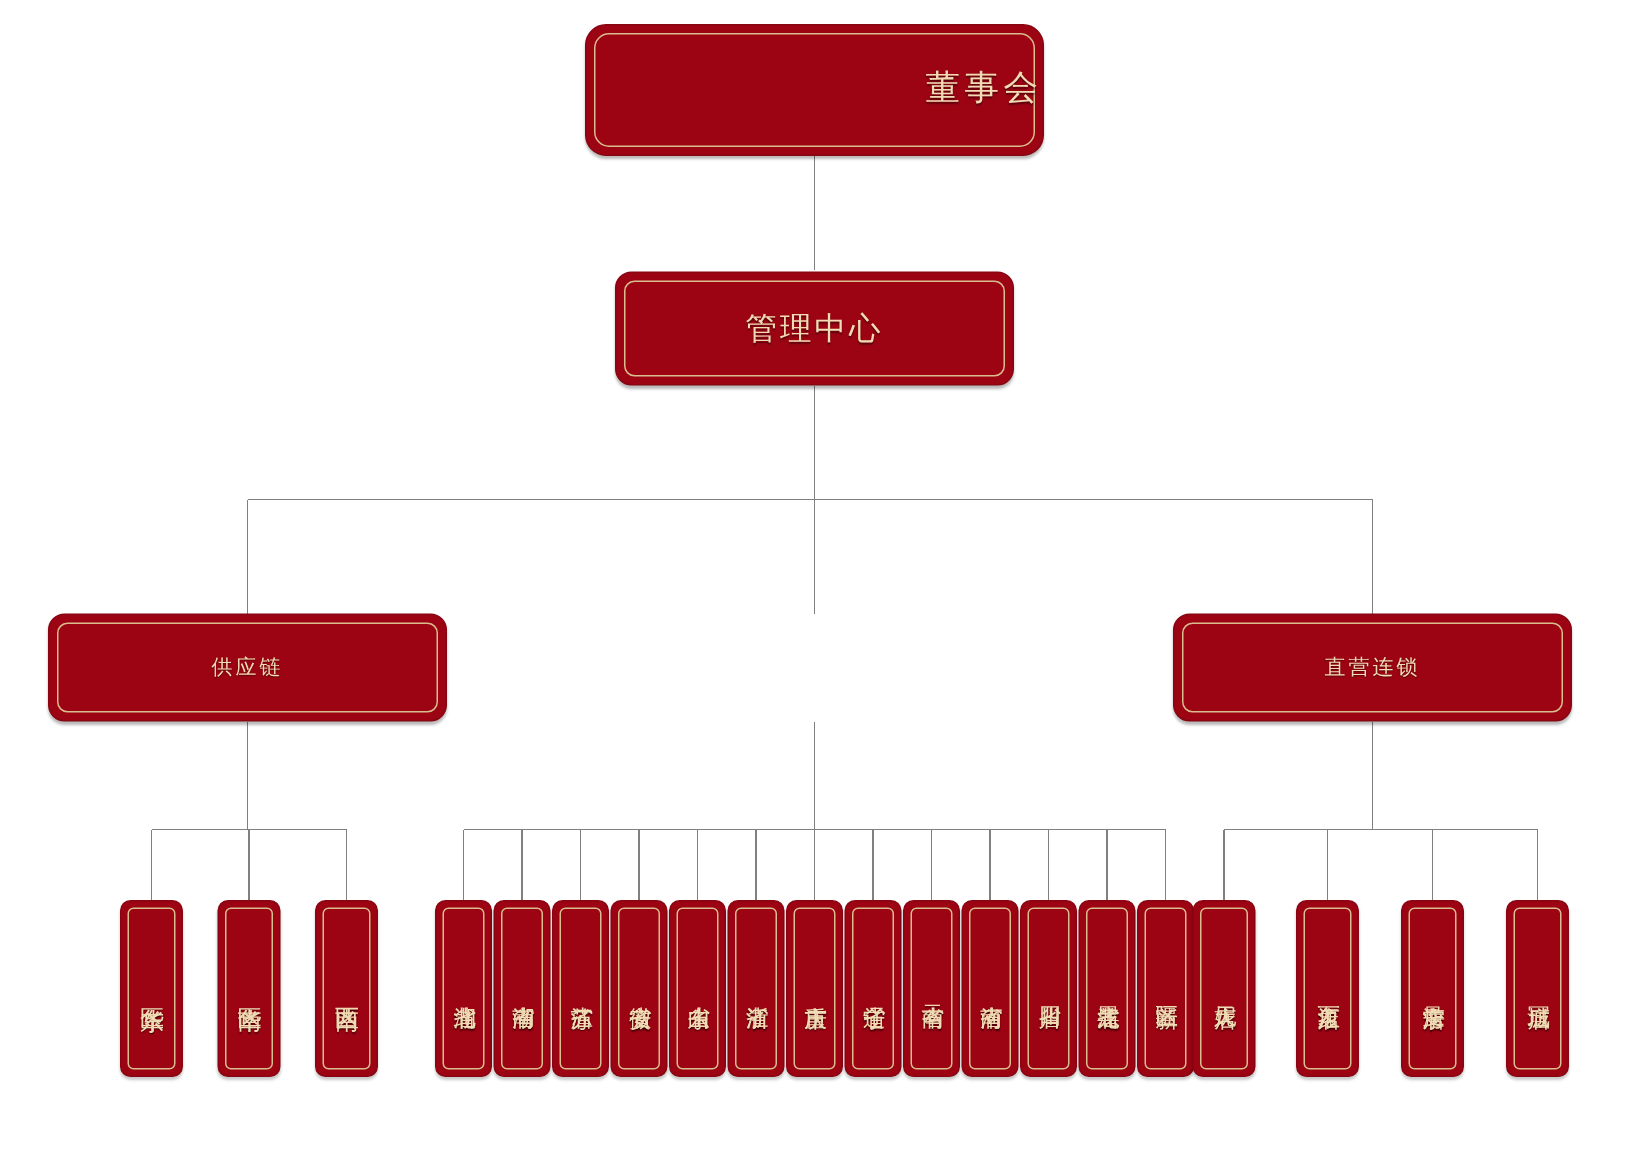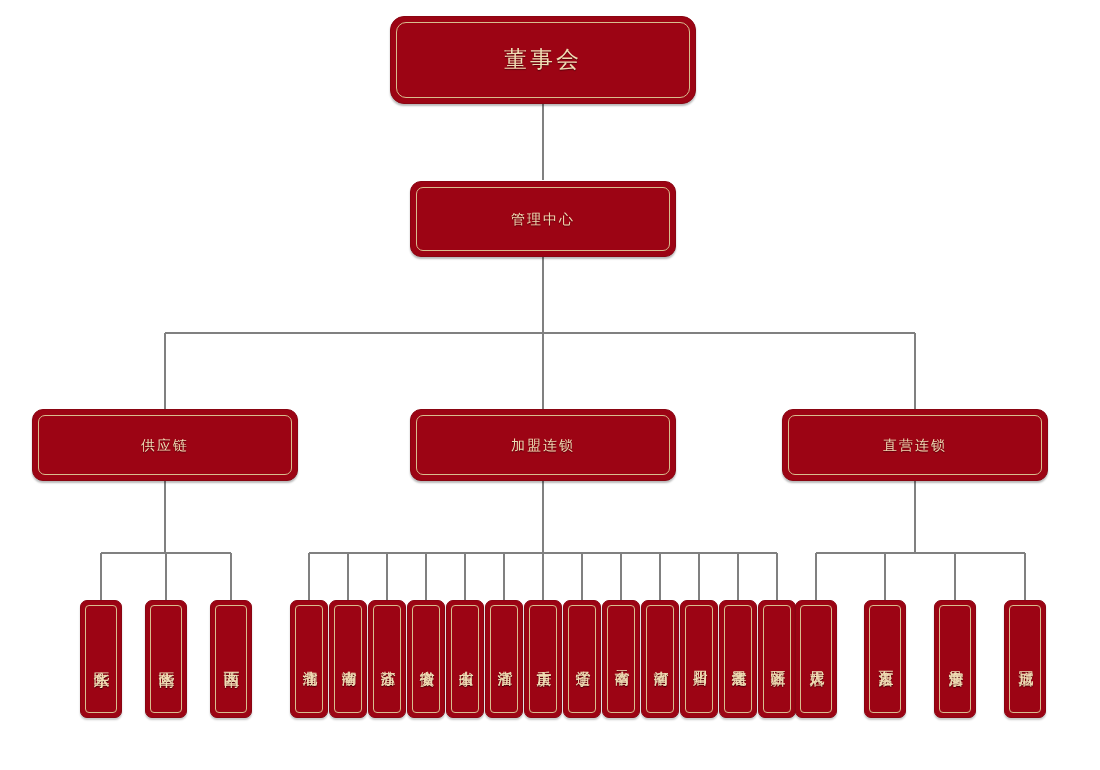--- a/index.html
+++ b/index.html
@@ -67,21 +67,21 @@
   }
 
   
   .node.lvl1 { width: 306px; height: 88px; border-radius: 14px; }
   .node.lvl1::before { border-radius: 10px; }
   .node.lvl1 .label { font-size: 23px; letter-spacing: 3px; }
 
   
   .node.lvl2 { width: 266px; height: 76px; border-radius: 11px; }
   .node.lvl2::before { border-radius: 7px; }
-  .node.lvl2 .label { font-size: 14px; letter-spacing: 2px; }
+  .node.lvl2 .label { font-size: 21px; letter-spacing: 2px; }
 
   
   .node.lvl3 { width: 266px; height: 72px; border-radius: 11px; }
   .node.lvl3::before { border-radius: 7px; }
   .node.lvl3 .label { font-size: 14px; letter-spacing: 2px; }
 
   
   .node.leaf {
     height: 118px;
     border-radius: 7px;
@@ -144,34 +144,31 @@
 
       <line x1="915" y1="481" x2="915" y2="553"></line>
       <line x1="816" y1="553" x2="1025" y2="553"></line>
       <line x1="816" y1="553" x2="816" y2="600"></line>
       <line x1="885" y1="553" x2="885" y2="600"></line>
       <line x1="955" y1="553" x2="955" y2="600"></line>
       <line x1="1025" y1="553" x2="1025" y2="600"></line>
     </g>
   </svg>
 
-  <div class="node lvl1" style="left:390px; top:16px;">
+  <div class="node lvl1" style="left:390px; top:16px;justify-content:flex-end;">
     <span class="label">董事会</span>
   </div>
 
   <div class="node lvl2" style="left:410px; top:181px;">
     <span class="label">管理中心</span>
   </div>
 
   <div class="node lvl3" style="left:32px; top:409px;">
     <span class="label">供应链</span>
   </div>
-  <div class="node lvl3" style="left:410px; top:409px;">
-    <span class="label">加盟连锁</span>
-  </div>
   <div class="node lvl3" style="left:782px; top:409px;">
     <span class="label">直营连锁</span>
   </div>
 
   <div class="node leaf w2" style="left:80px; top:600px;">
     <span class="label">华东区</span>
   </div>
   <div class="node leaf w2" style="left:145px; top:600px;">
     <span class="label">华南区</span>
   </div>

